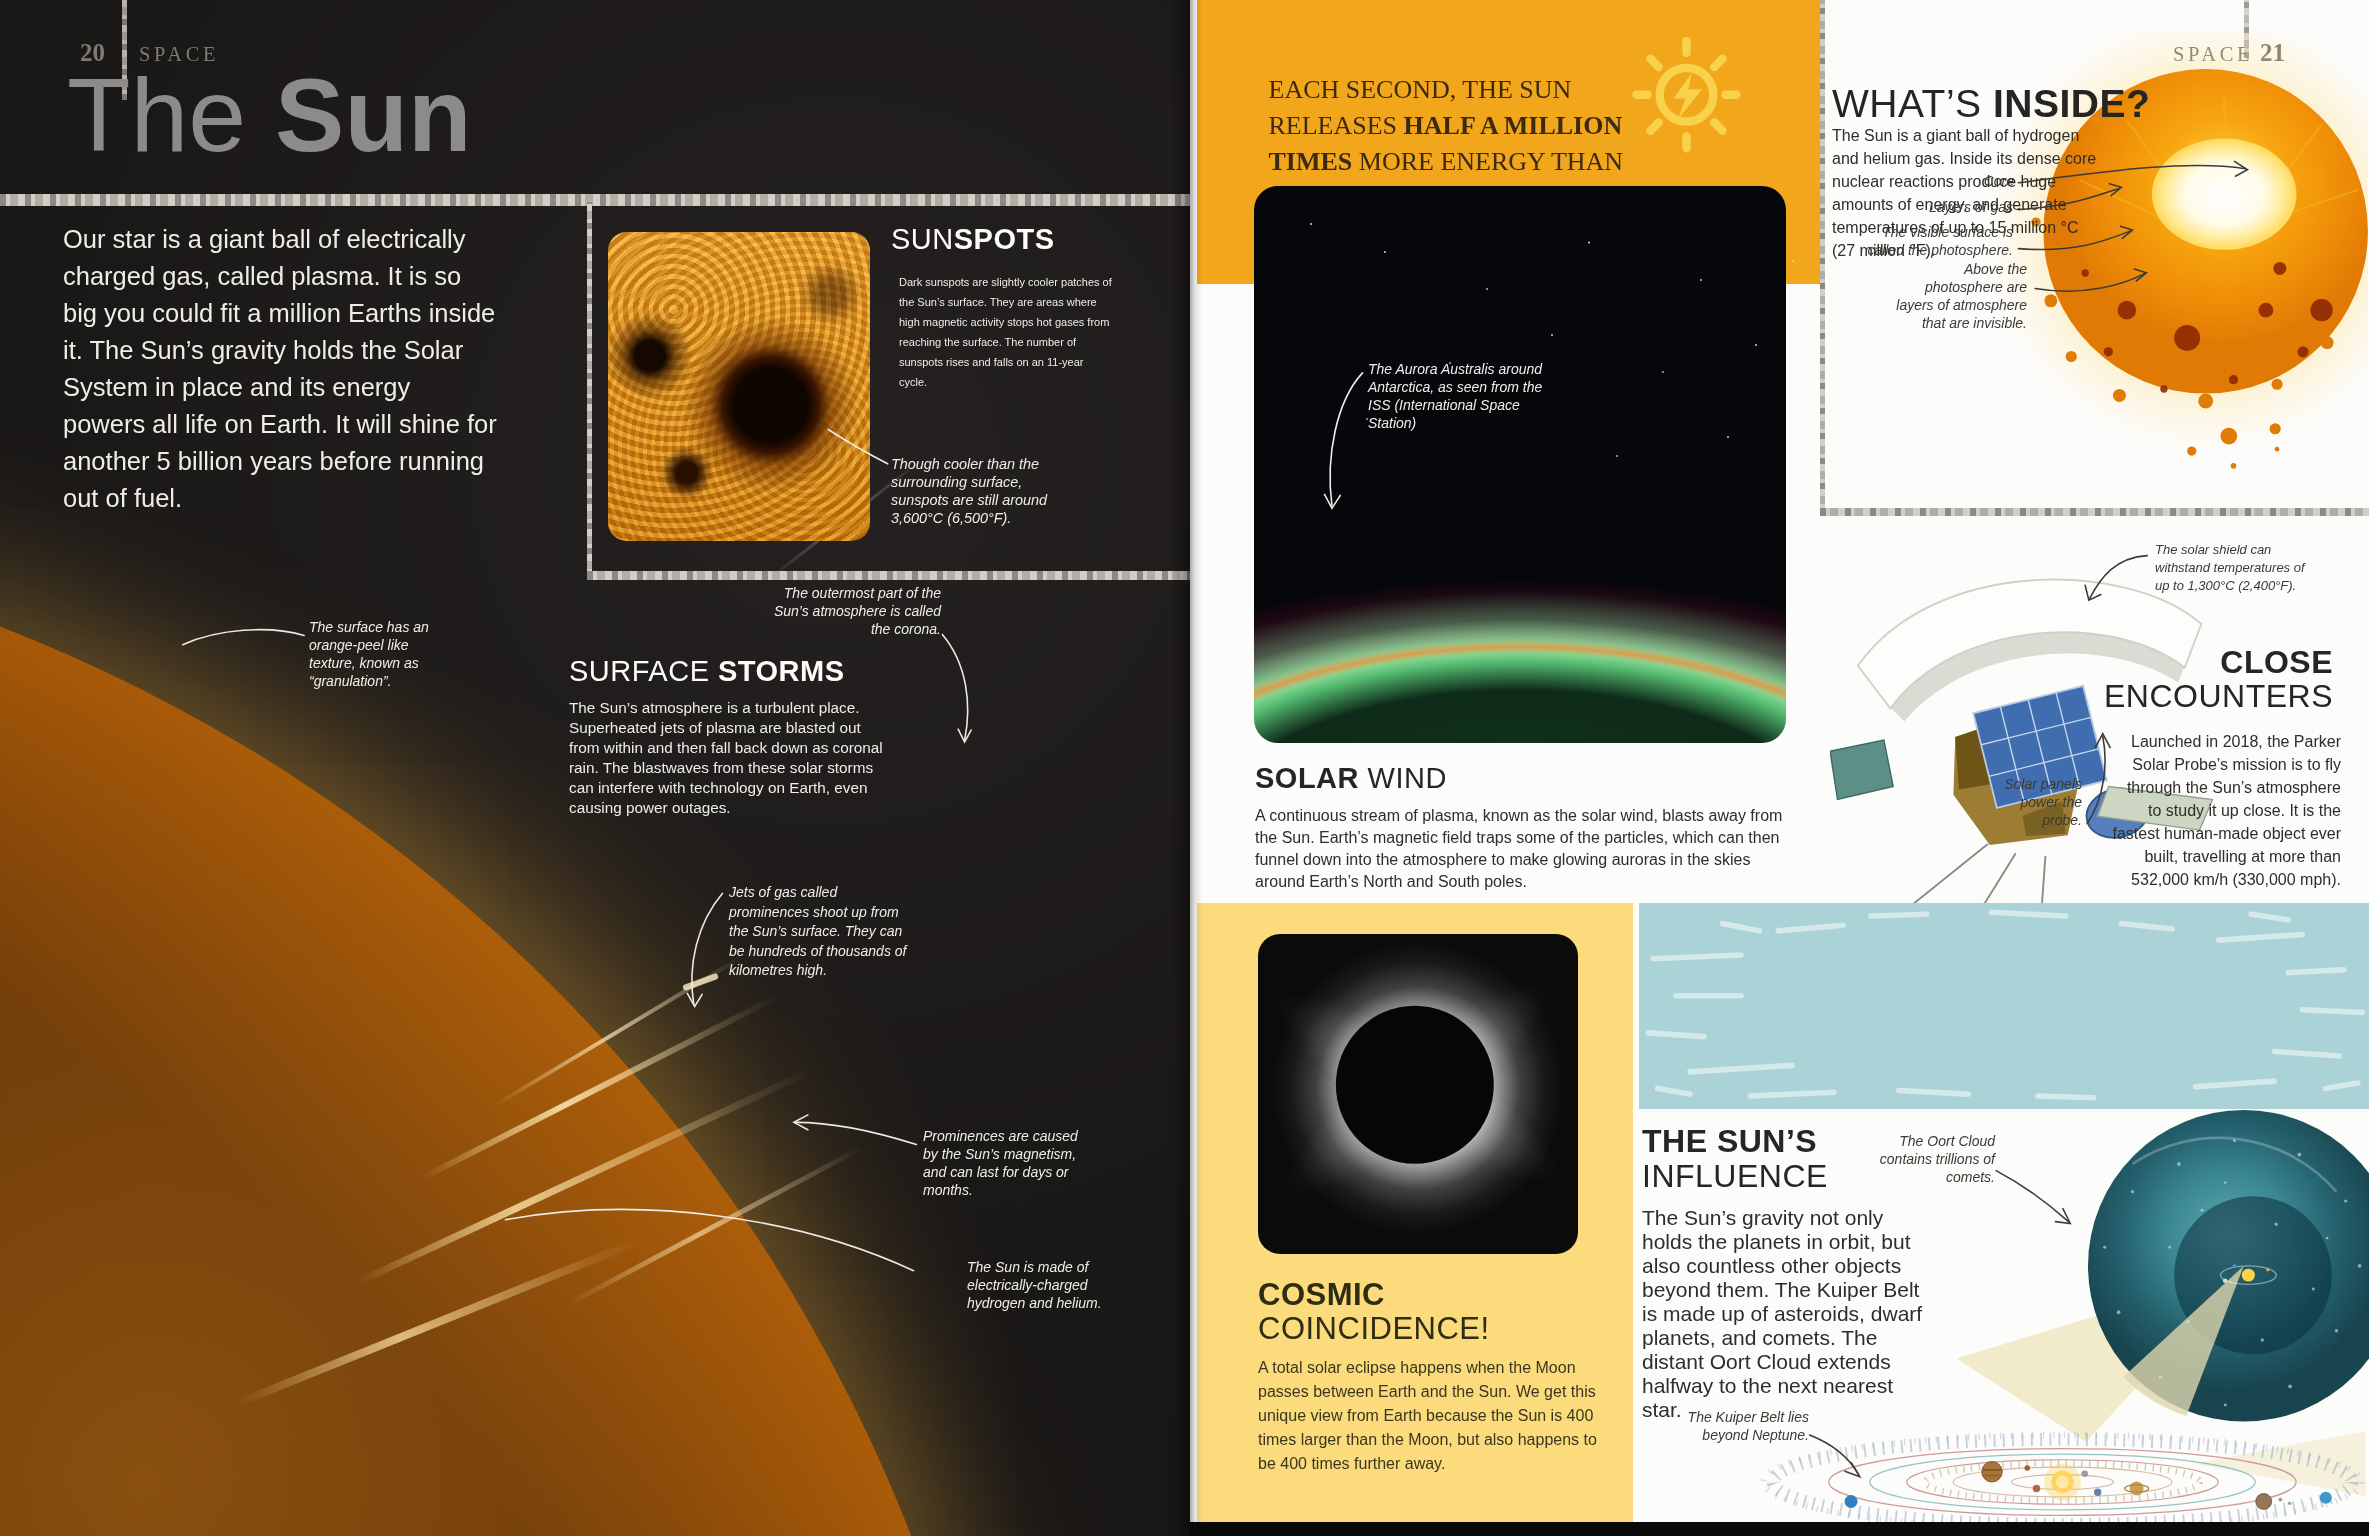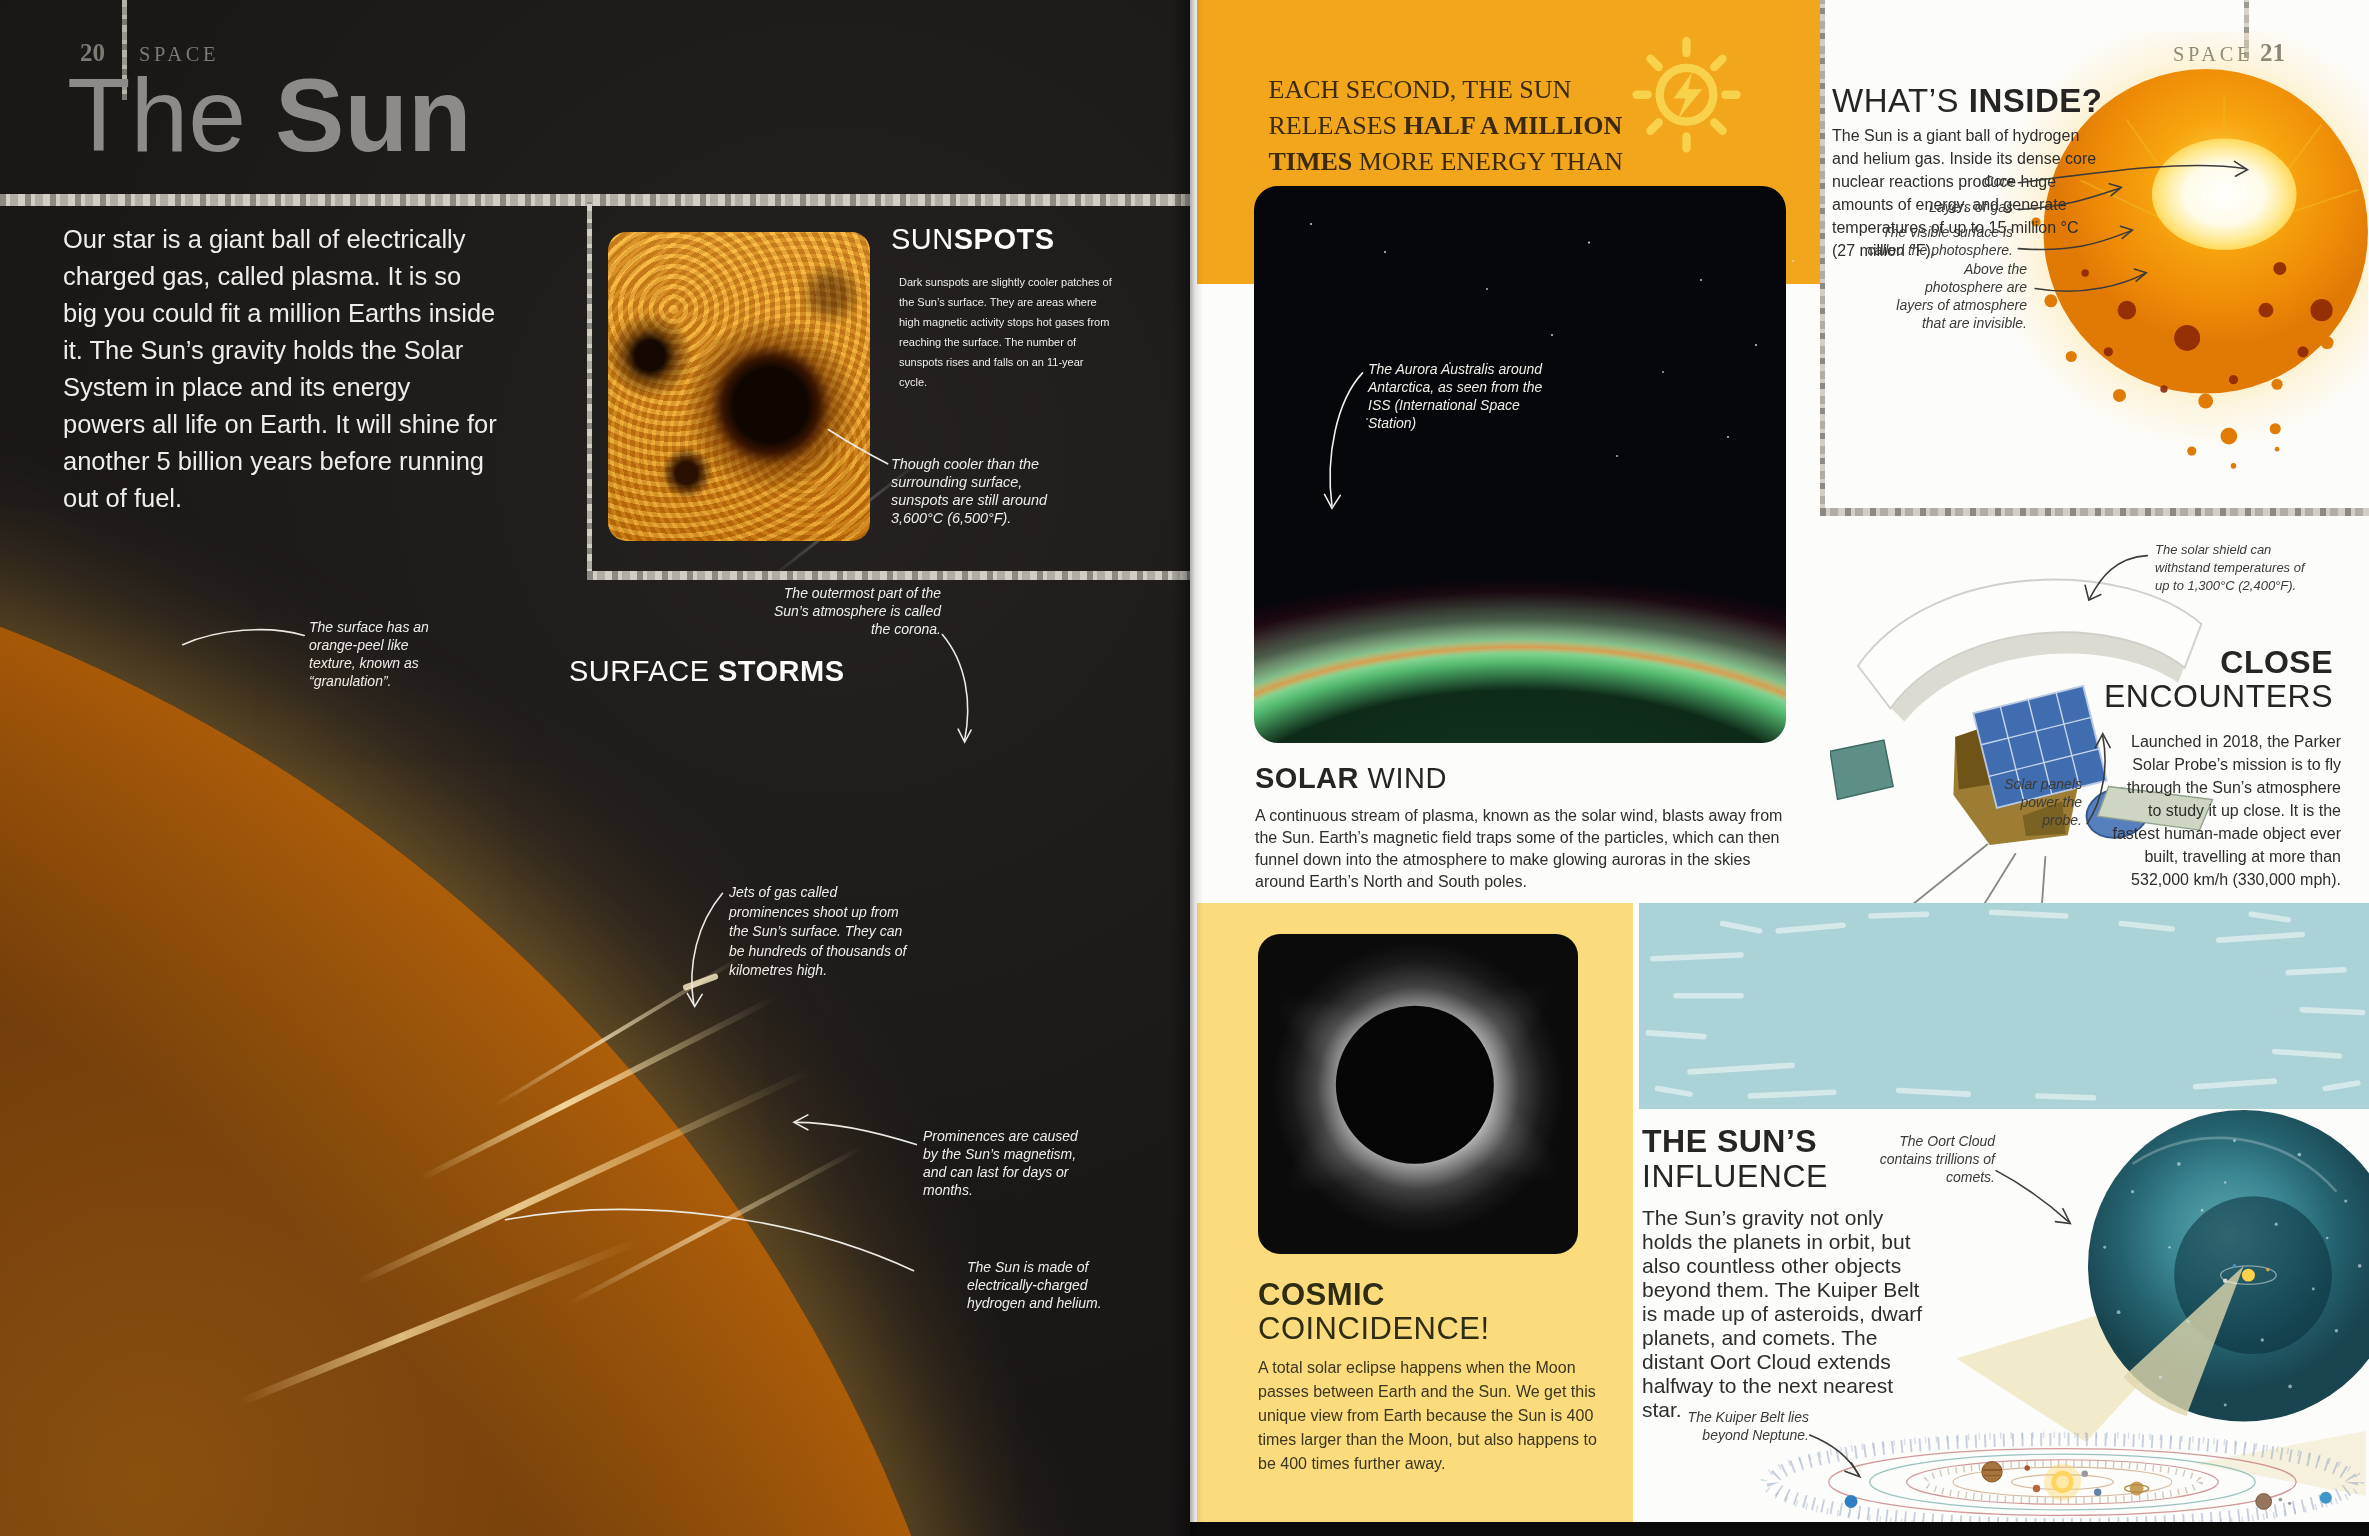--- a/index.html
+++ b/index.html
@@ -74,20 +74,21 @@
       <span style="font-weight:400;">SUN</span><span style="font-weight:800;">SPOTS</span>
     </div>
     <p class="abs body-l" style="left:891px;top:264px;width:215px;margin:8px;font-size:11px;line-height:20px;">Dark sunspots are slightly cooler patches of the Sun’s surface. They are areas where high magnetic activity stops hot gases from reaching the surface. The number of sunspots rises and falls on an 11-year cycle.</p>
     <p class="abs ann-l" style="left:891px;top:455px;width:182px;margin:0;font-size:14.4px;">Though cooler than the surrounding surface, sunspots are still around 3,600°C (6,500°F).</p>
 
     <p class="abs ann-l rt" style="left:772px;top:584px;width:169px;margin:0;">The outermost part of the Sun’s atmosphere is called the corona.</p>
 
     <div class="abs" style="left:569px;top:655px;font-size:29px;color:#fdfcf9;letter-spacing:0.5px;">
       <span style="font-weight:400;">SURFACE </span><span style="font-weight:800;">STORMS</span>
     </div>
+    <p class="abs body-l" style="left:569px;top:698px;width:314px;margin:0;font-size:15.3px;line-height:20px;">The Sun’s atmosphere is a turbulent place. Superheated jets of plasma are blasted out from within and then fall back down as coronal rain. The blastwaves from these solar storms can interfere with technology on Earth, even causing power outages.</p>
 
     <p class="abs ann-l" style="left:309px;top:618px;width:141px;margin:0;">The surface has an orange-peel like texture, known as “granulation”.</p>
     <p class="abs ann-l" style="left:729px;top:883px;width:191px;margin:0;line-height:19.5px;">Jets of gas called prominences shoot up from the Sun’s surface. They can be hundreds of thousands of kilometres high.</p>
     <p class="abs ann-l" style="left:923px;top:1127px;width:161px;margin:0;">Prominences are caused by the Sun’s magnetism, and can last for days or months.</p>
     <p class="abs ann-l" style="left:967px;top:1258px;width:169px;margin:0;">The Sun is made of electrically-charged hydrogen and helium.</p>
 
     <svg class="abs" width="1190" height="1537" viewBox="0 0 1283 1657" style="left:0;top:0;pointer-events:none;">
       <g stroke="#eceae4" stroke-width="1.7" class="leader" fill="none">
         <path d="M328,685 C290,674 235,678 197,695"></path>
         <path d="M957,500 C930,486 910,474 893,463"></path>
@@ -186,21 +187,21 @@
         <circle cx="58" cy="290" r="7"></circle>
           <circle cx="80" cy="350" r="6"></circle>
           <circle cx="132" cy="392" r="7"></circle>
           <circle cx="225" cy="398" r="8"></circle>
           <circle cx="302" cy="380" r="6"></circle>
           <circle cx="356" cy="335" r="7"></circle>
           <circle cx="42" cy="205" r="5"></circle>
       </g>
     </svg>
 
-    <div class="abs" style="left:642px;top:82px;font-size:33px;color:#262523;letter-spacing:0.5px;">
+    <div class="abs" style="left:642px;top:82px;font-size:39px;color:#262523;letter-spacing:0.5px;">
       <span style="font-weight:400;">WHAT’S </span><span style="font-weight:800;">INSIDE?</span>
     </div>
     <p class="abs body-d" style="left:642px;top:124px;width:269px;margin:0;font-size:16px;line-height:23px;">The Sun is a giant ball of hydrogen and helium gas. Inside its dense core nuclear reactions produce huge amounts of energy, and generate temperatures of up to 15 million °C (27 million °F).</p>
 
     <p class="abs ann-d rt" style="left:733px;top:172px;width:91px;margin:0;">Core</p>
     <p class="abs ann-d rt" style="left:705px;top:198px;width:118px;margin:0;">Layers of gas</p>
     <p class="abs ann-d rt" style="left:666px;top:223px;width:157px;margin:0;">The visible surface is called the photosphere.</p>
     <p class="abs ann-d rt" style="left:698px;top:260px;width:139px;margin:0;">Above the photosphere are layers of atmosphere that are invisible.</p>
 
     <div class="abs chalk-v" style="left:630px;top:0;width:4.6px;height:514px;"></div>

